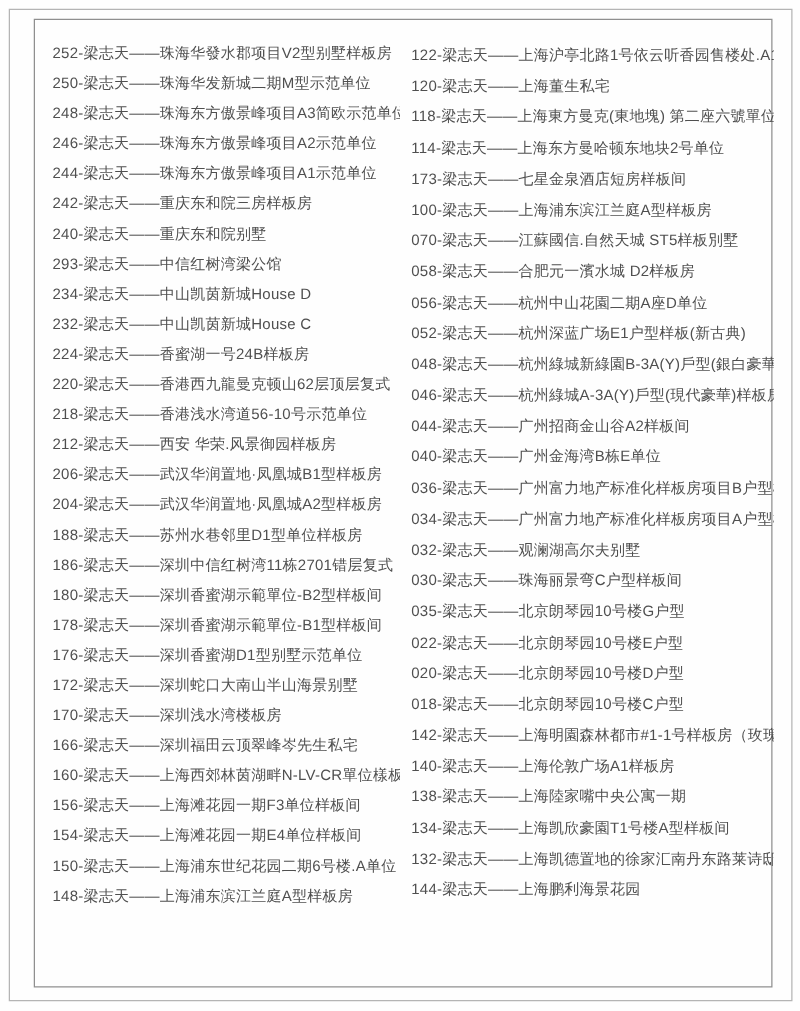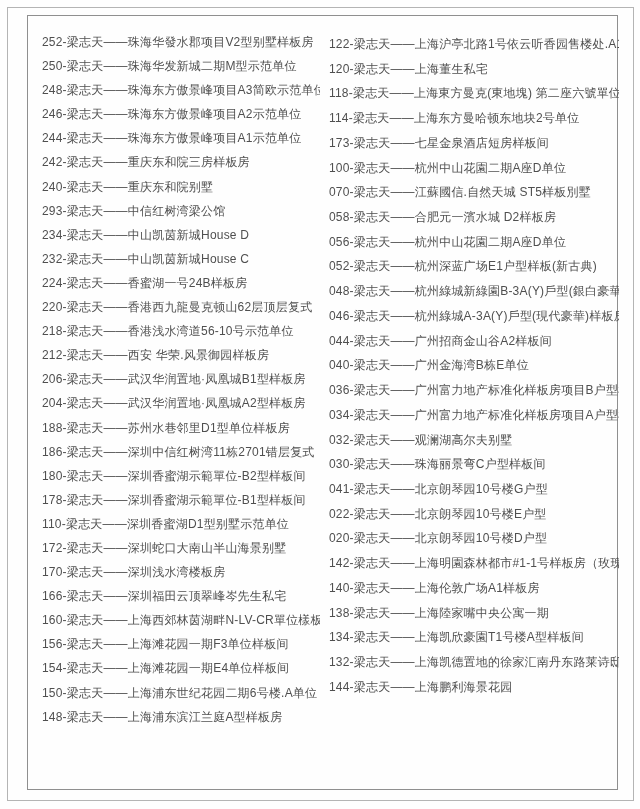--- a/index.html
+++ b/index.html
@@ -83,52 +83,53 @@
           <div class="row">224-梁志天——香蜜湖一号24B样板房</div>
           <div class="row">220-梁志天——香港西九龍曼克顿山62层顶层复式</div>
           <div class="row">218-梁志天——香港浅水湾道56-10号示范单位</div>
           <div class="row">212-梁志天——西安 华荣.风景御园样板房</div>
           <div class="row">206-梁志天——武汉华润置地·凤凰城B1型样板房</div>
           <div class="row">204-梁志天——武汉华润置地·凤凰城A2型样板房</div>
           <div class="row">188-梁志天——苏州水巷邻里D1型单位样板房</div>
           <div class="row">186-梁志天——深圳中信红树湾11栋2701错层复式</div>
           <div class="row">180-梁志天——深圳香蜜湖示範單位-B2型样板间</div>
           <div class="row">178-梁志天——深圳香蜜湖示範單位-B1型样板间</div>
-          <div class="row">110-梁志天——深圳香蜜湖D1型别墅示范单位</div>
+          <div class="row">176-梁志天——深圳香蜜湖D1型别墅示范单位</div>
           <div class="row">172-梁志天——深圳蛇口大南山半山海景别墅</div>
           <div class="row">170-梁志天——深圳浅水湾楼板房</div>
           <div class="row">166-梁志天——深圳福田云顶翠峰岑先生私宅</div>
           <div class="row">160-梁志天——上海西郊林茵湖畔N-LV-CR單位樣板房</div>
           <div class="row">156-梁志天——上海滩花园一期F3单位样板间</div>
           <div class="row">154-梁志天——上海滩花园一期E4单位样板间</div>
           <div class="row">150-梁志天——上海浦东世纪花园二期6号楼.A单位</div>
           <div class="row">148-梁志天——上海浦东滨江兰庭A型样板房</div>
         </div>
       <div class="col col-right" id="col-right">
           <div class="row">122-梁志天——上海沪亭北路1号依云听香园售楼处.A1a样板间</div>
           <div class="row">120-梁志天——上海董生私宅</div>
           <div class="row">118-梁志天——上海東方曼克(東地塊) 第二座六號單位樣板房</div>
           <div class="row">114-梁志天——上海东方曼哈顿东地块2号单位</div>
           <div class="row">173-梁志天——七星金泉酒店短房样板间</div>
-          <div class="row">100-梁志天——杭州中山花園二期A座D单位</div>
+          <div class="row">100-梁志天——上海浦东滨江兰庭A型样板房</div>
           <div class="row">070-梁志天——江蘇國信.自然天城 ST5样板別墅</div>
           <div class="row">058-梁志天——合肥元一濱水城 D2样板房</div>
           <div class="row">056-梁志天——杭州中山花園二期A座D单位</div>
           <div class="row">052-梁志天——杭州深蓝广场E1户型样板(新古典)</div>
           <div class="row">048-梁志天——杭州綠城新綠園B-3A(Y)戶型(銀白豪華)</div>
           <div class="row">046-梁志天——杭州綠城A-3A(Y)戶型(現代豪華)样板房2009</div>
           <div class="row">044-梁志天——广州招商金山谷A2样板间</div>
           <div class="row">040-梁志天——广州金海湾B栋E单位</div>
           <div class="row">036-梁志天——广州富力地产标准化样板房项目B户型样板房</div>
           <div class="row">034-梁志天——广州富力地产标准化样板房项目A户型样板房</div>
           <div class="row">032-梁志天——观澜湖高尔夫别墅</div>
           <div class="row">030-梁志天——珠海丽景弯C户型样板间</div>
-          <div class="row">041-梁志天——北京朗琴园10号楼G户型</div>
+          <div class="row">035-梁志天——北京朗琴园10号楼G户型</div>
           <div class="row">022-梁志天——北京朗琴园10号楼E户型</div>
           <div class="row">020-梁志天——北京朗琴园10号楼D户型</div>
+          <div class="row">018-梁志天——北京朗琴园10号楼C户型</div>
           <div class="row">142-梁志天——上海明園森林都市#1-1号样板房（玫瑰）</div>
           <div class="row">140-梁志天——上海伦敦广场A1样板房</div>
           <div class="row">138-梁志天——上海陸家嘴中央公寓一期</div>
           <div class="row">134-梁志天——上海凯欣豪園T1号楼A型样板间</div>
           <div class="row">132-梁志天——上海凯德置地的徐家汇南丹东路莱诗邸</div>
           <div class="row">144-梁志天——上海鹏利海景花园</div>
         </div>
     </div>
   </div>
 </div>

